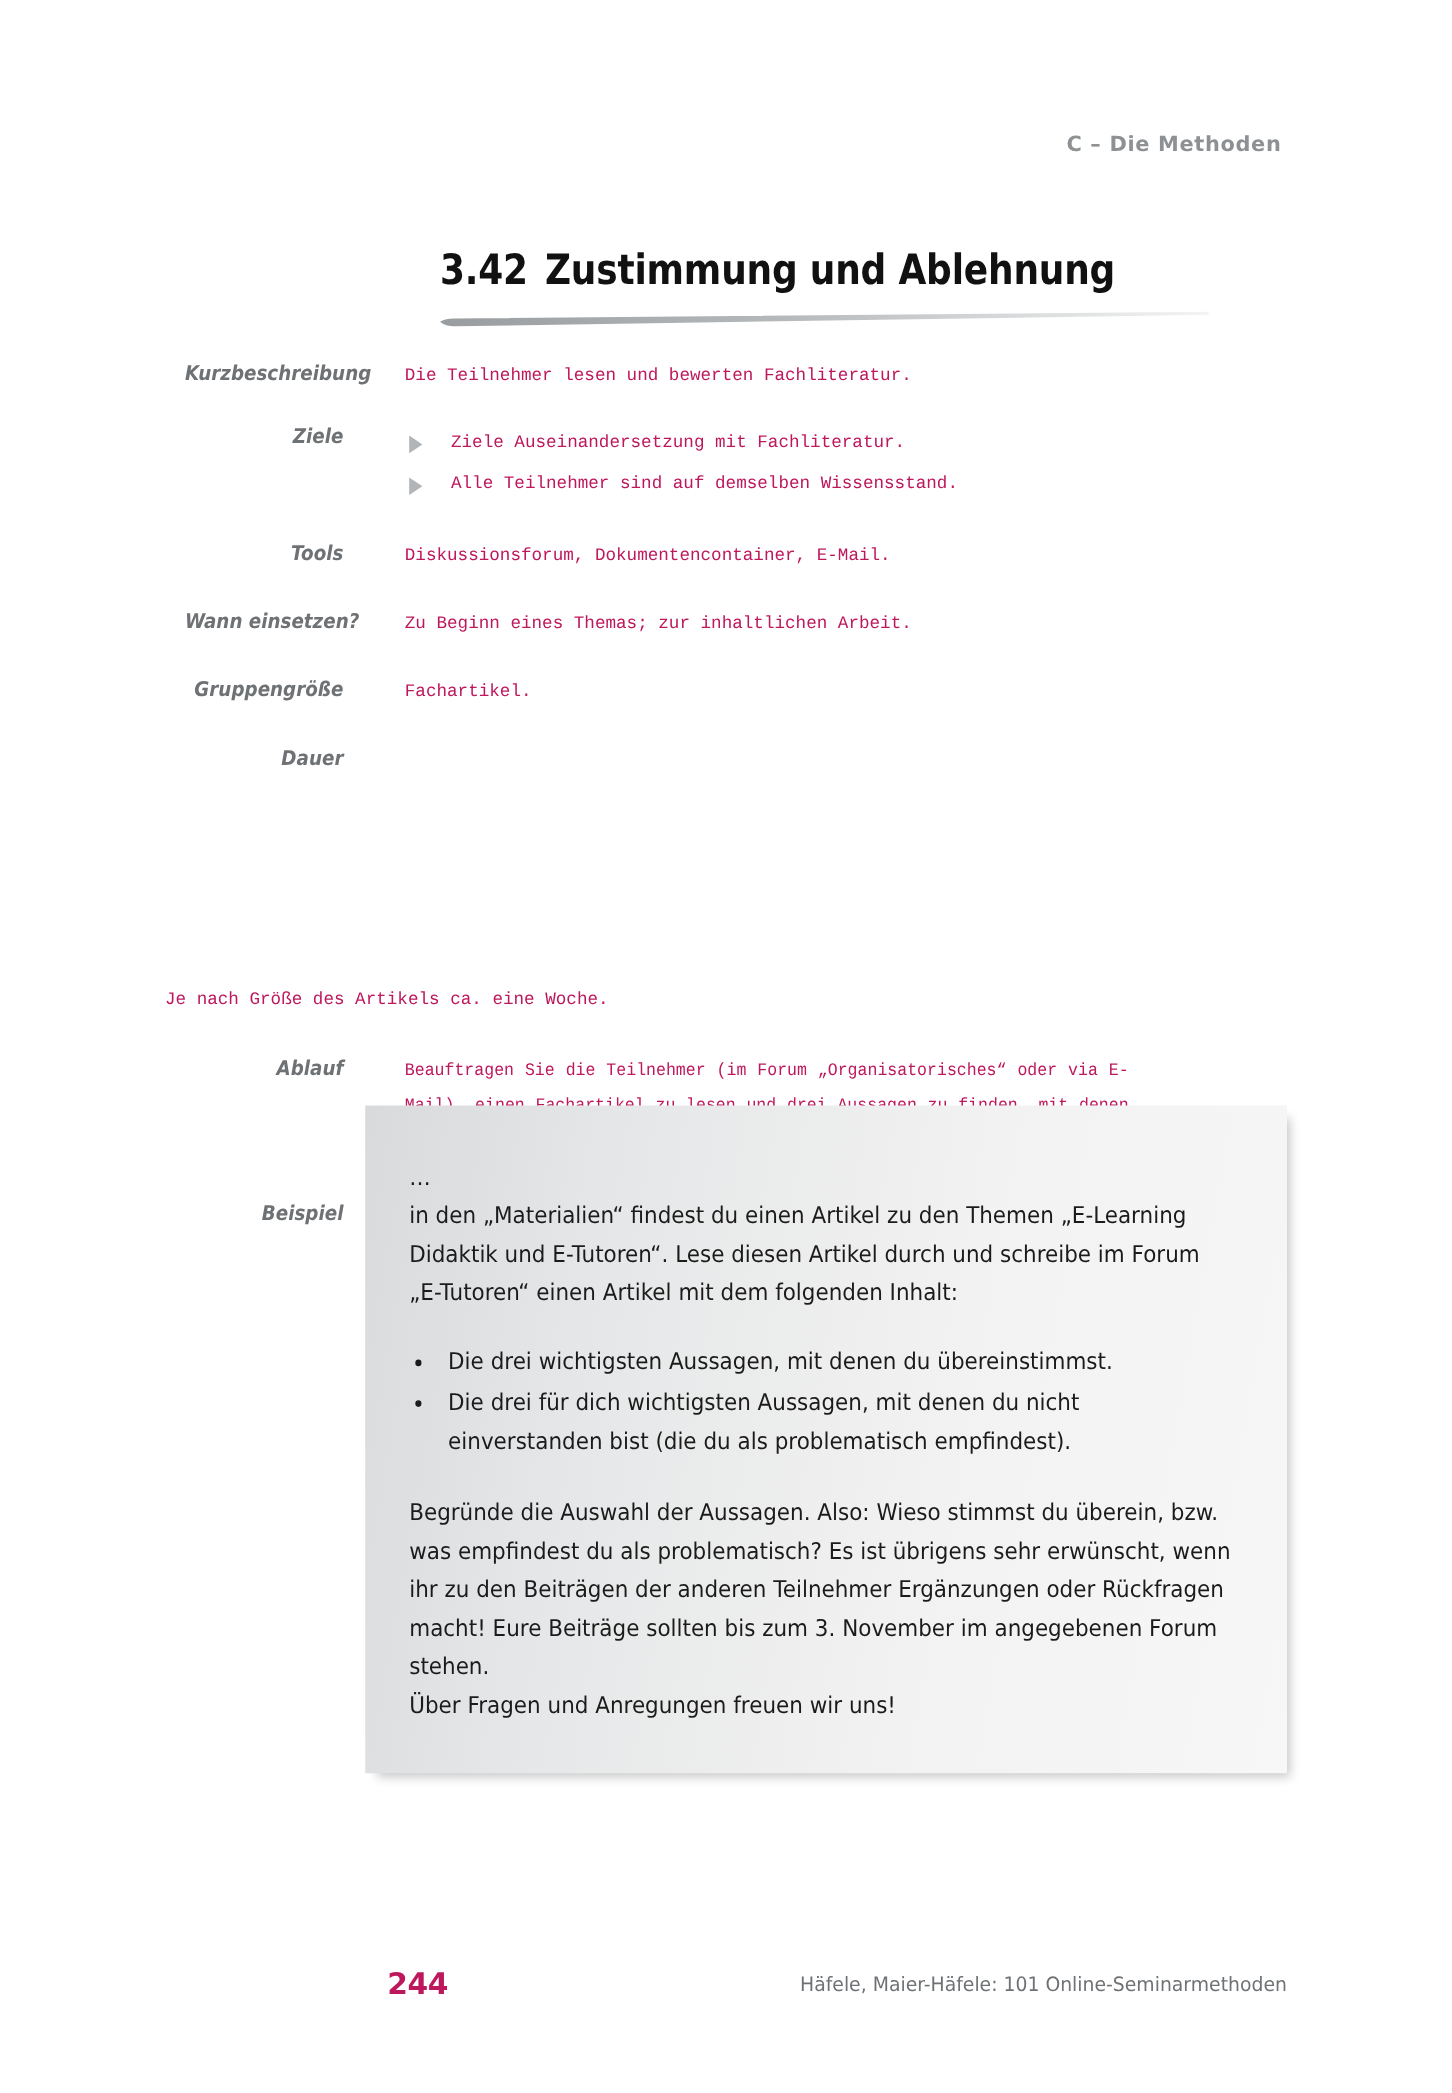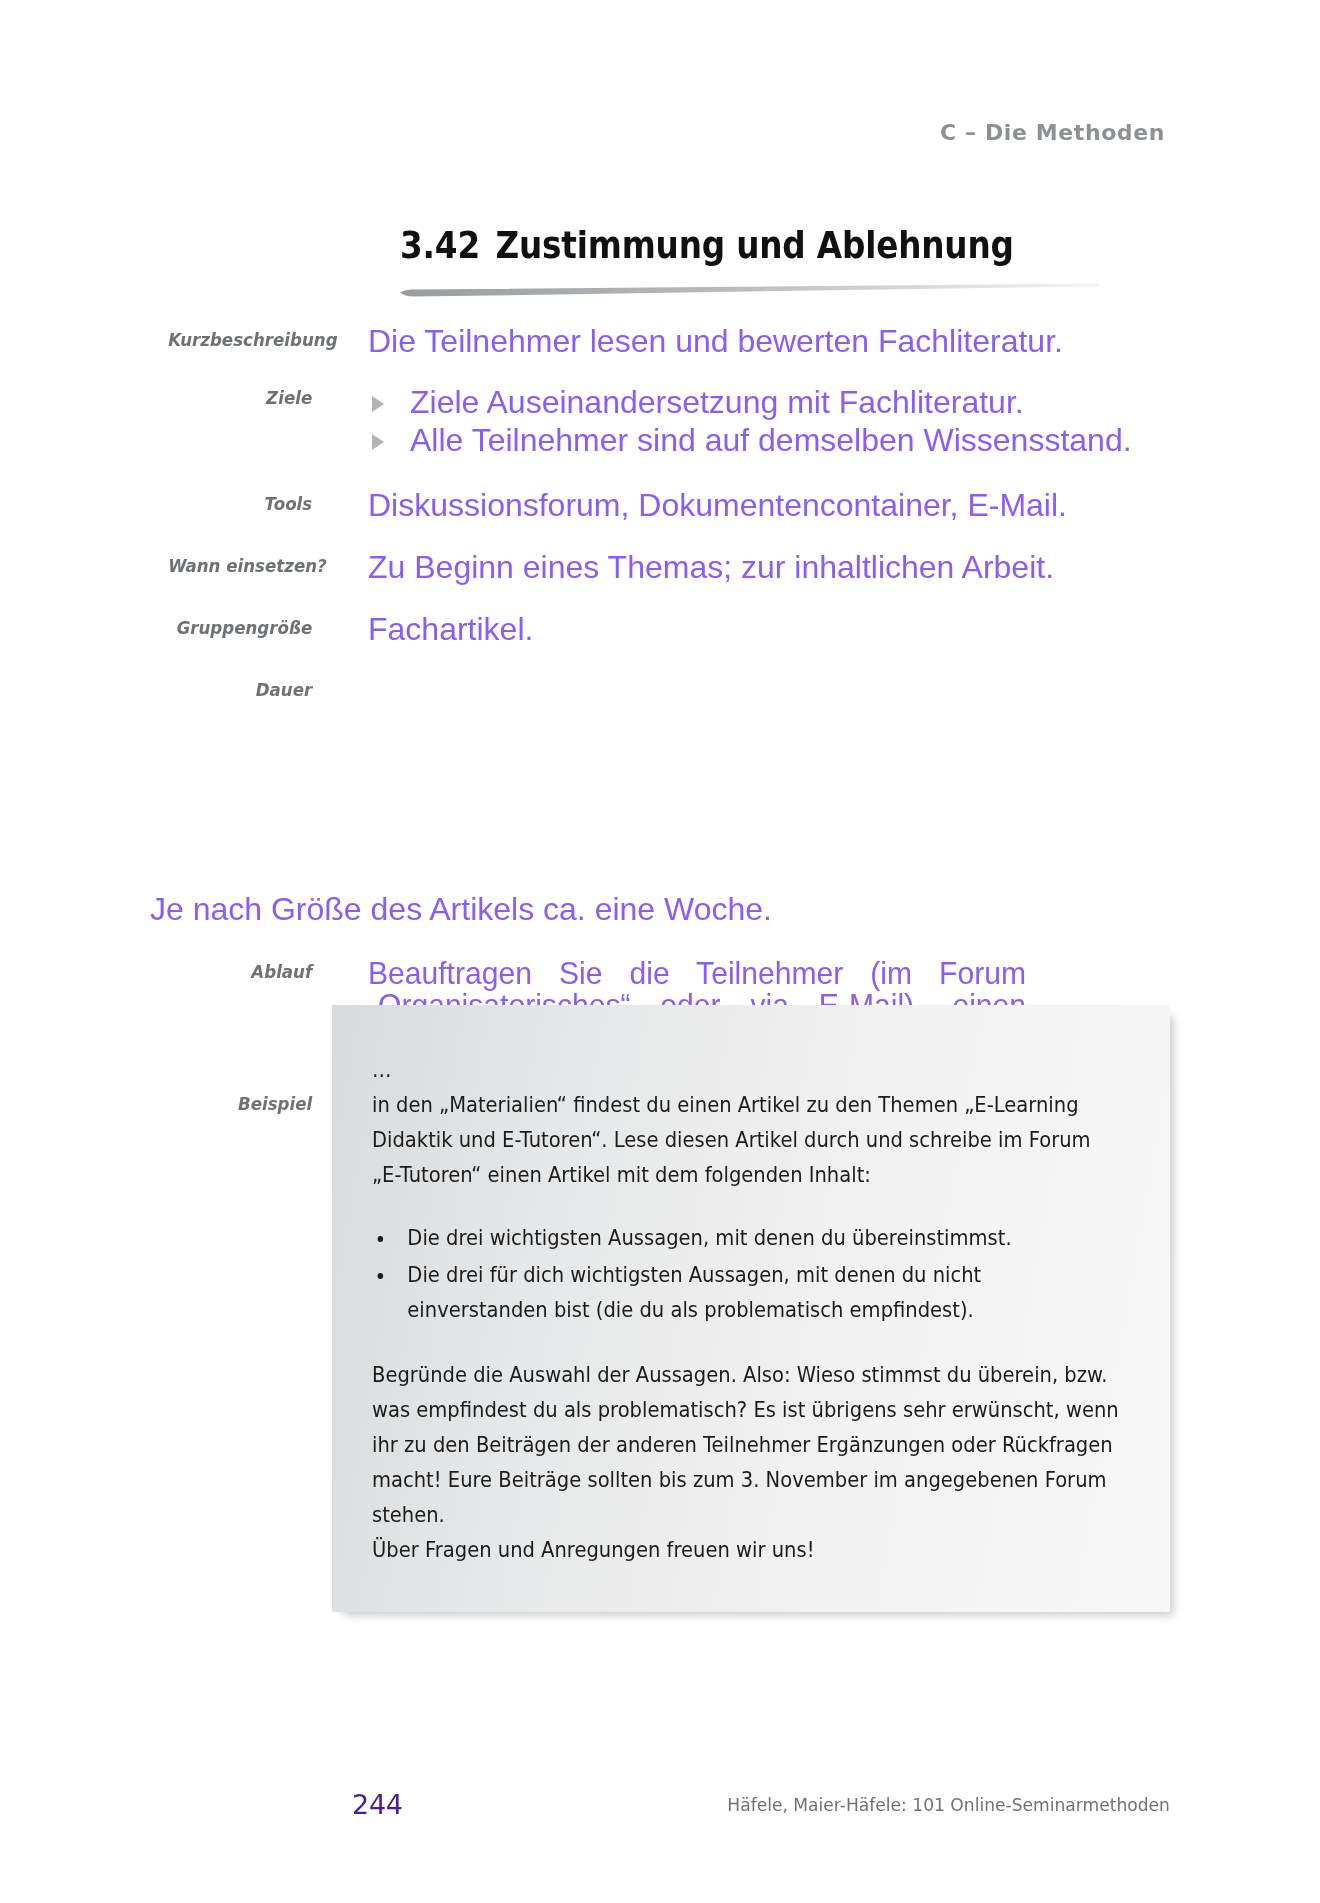--- a/index.html
+++ b/index.html
@@ -20,21 +20,21 @@
     overflow: hidden;
     box-sizing: border-box;
   }
 
   
   .running-head {
     position: absolute;
     top: 120px;
     right: 155px;
     font-family: "DejaVu Sans", sans-serif;
-    font-size: 22px;
+    font-size: 19px;
     font-weight: 700;
     letter-spacing: 0.6px;
     color: #8e9194;
     white-space: nowrap;
   }
 
   
   .title-block {
     position: absolute;
     top: 223px;
@@ -87,24 +87,24 @@
     font-weight: 700;
     font-size: 18.5px;
     color: #6f7275;
     line-height: 30px;
     transform: scaleX(0.9);
     transform-origin: right center;
     white-space: nowrap;
   }
   .row-content {
     flex: 1 1 auto;
-    font-family: Liberation Sans, sans-serif;
-    font-size: 32px;
+    font-family: Liberation Mono, monospace;
+    font-size: 16px;
     line-height: 32px;
-    color: #8b5cf6;
+    color: #be185d;
   }
   .row-content p {
     margin: 0;
   }
   .row-content .justified {
     text-align: justify;
     max-width: 700px;
   }
   .tight { transform: scaleX(0.94); transform-origin: left top; width: 106%; }
 
@@ -198,22 +198,22 @@
     background: #1b1b1b;
   }
 
   
   .page-number {
     position: absolute;
     bottom: 83px;
     left: 352px;
     font-family: "DejaVu Sans", sans-serif;
     font-size: 27px;
-    font-weight: 400;
-    color: #4c1d95;
+    font-weight: 700;
+    color: #be185d;
     letter-spacing: -0.3px;
   }
   .footer-credit {
     position: absolute;
     bottom: 88px;
     right: 150px;
     font-family: "DejaVu Sans", sans-serif;
     font-size: 18px;
     color: #6f7275;
     white-space: nowrap;

